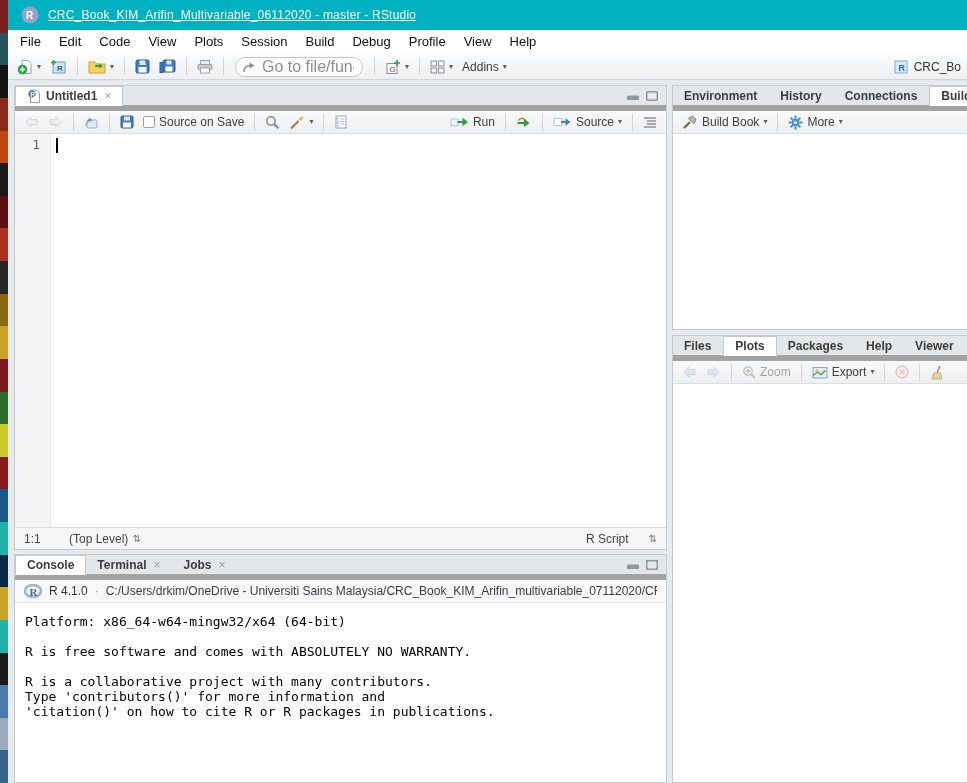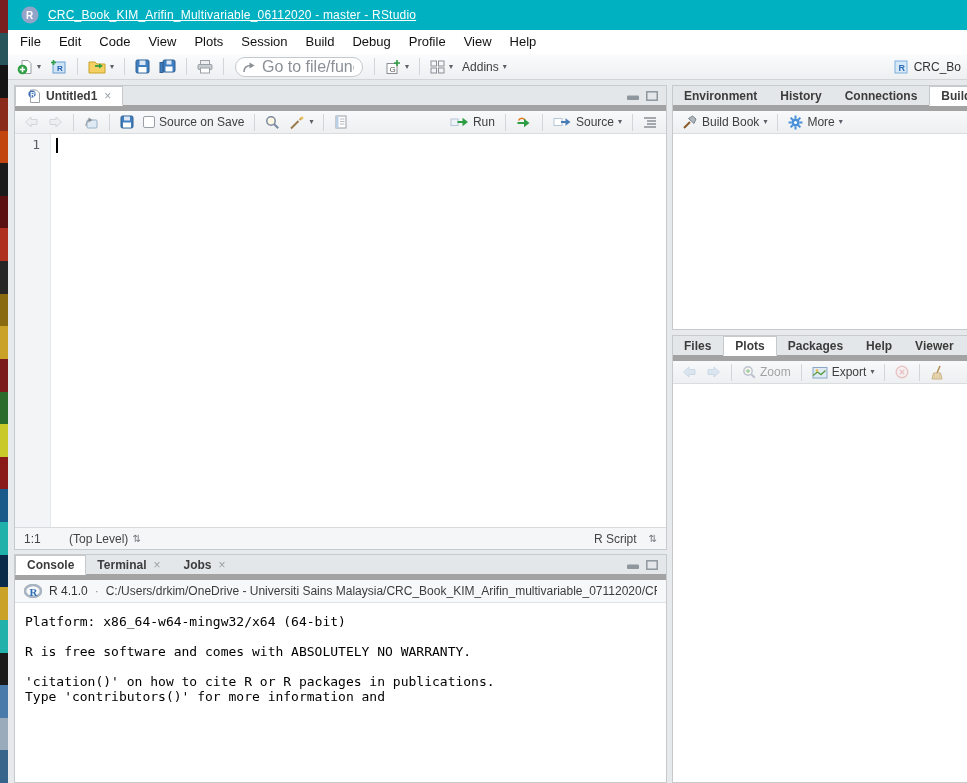--- a/index.html
+++ b/index.html
@@ -53,21 +53,21 @@
 
   
   .editor-body { flex:1; display:flex; overflow:hidden; background:#fff; }
   .gutter { width:36px; background:#f3f4f5; border-right:1px solid #e4e7e9; color:#5a6066; font-family:"DejaVu Sans Mono",monospace; font-size:13px; text-align:right; padding:3px 10px 0 0; flex:none; }
   .editor-text { flex:1; padding-top:3px; position:relative; }
   .cursor { position:absolute; left:5px; top:4px; width:2px; height:15px; background:#000; }
 
   .statusbar { height:22px; border-top:1px solid #d8dbdd; background:#f5f6f7; display:flex; align-items:center; padding:0 9px; font-size:12px; color:#444; flex:none; gap:6px; }
   .statusbar .pos { width:36px; }
   .updown { font-size:10px; color:#707478; }
-  .status-right { margin-left:auto; display:flex; align-items:center; gap:12px; }
+  .status-right { margin-left:auto; display:flex; align-items:center; gap:20px; }
 
   
   .console-info { height:23px; background:#f7f8f9; border-bottom:1px solid #e0e3e5; display:flex; align-items:center; gap:7px; padding:0 9px; font-size:12px; color:#333; white-space:nowrap; overflow:hidden; flex:none; }
   .console-info .path { color:#3c3c3c; overflow:hidden; }
   .console-out { flex:1; background:#fff; padding:11px 0 0 10px; font-family:"DejaVu Sans Mono",monospace; font-size:13px; line-height:15px; color:#000; overflow:hidden; }
   .console-line { min-height:15px; white-space:pre; }
 
   .pane-content { flex:1; background:#fff; }
 
   .icon { display:inline-flex; flex:none; align-items:center; }
@@ -431,22 +431,23 @@
         </span>
         <span>R 4.1.0</span>
         <span style="color:#8a9096">·</span>
         <span class="path">C:/Users/drkim/OneDrive - Universiti Sains Malaysia/CRC_Book_KIM_Arifin_multivariable_07112020/CRC_Book_KIM_A</span>
       </div>
       <div class="console-out">
         <div class="console-line">Platform: x86_64-w64-mingw32/x64 (64-bit)</div>
         <div class="console-line"></div>
         <div class="console-line">R is free software and comes with ABSOLUTELY NO WARRANTY.</div>
         <div class="console-line"></div>
+        <div class="console-line">R is a collaborative project with many contributors.</div>
+        <div class="console-line">Type 'contributors()' for more information and</div>
         <div class="console-line">'citation()' on how to cite R or R packages in publications.</div>
-        <div class="console-line">Type 'contributors()' for more information and</div>
       </div>
     </div>
 
     <div class="pane pane-env">
       <div class="tabstrip">
         <span class="tab">
             <span>Environment</span>
           </span>
         <span class="tab">
             <span>History</span>

